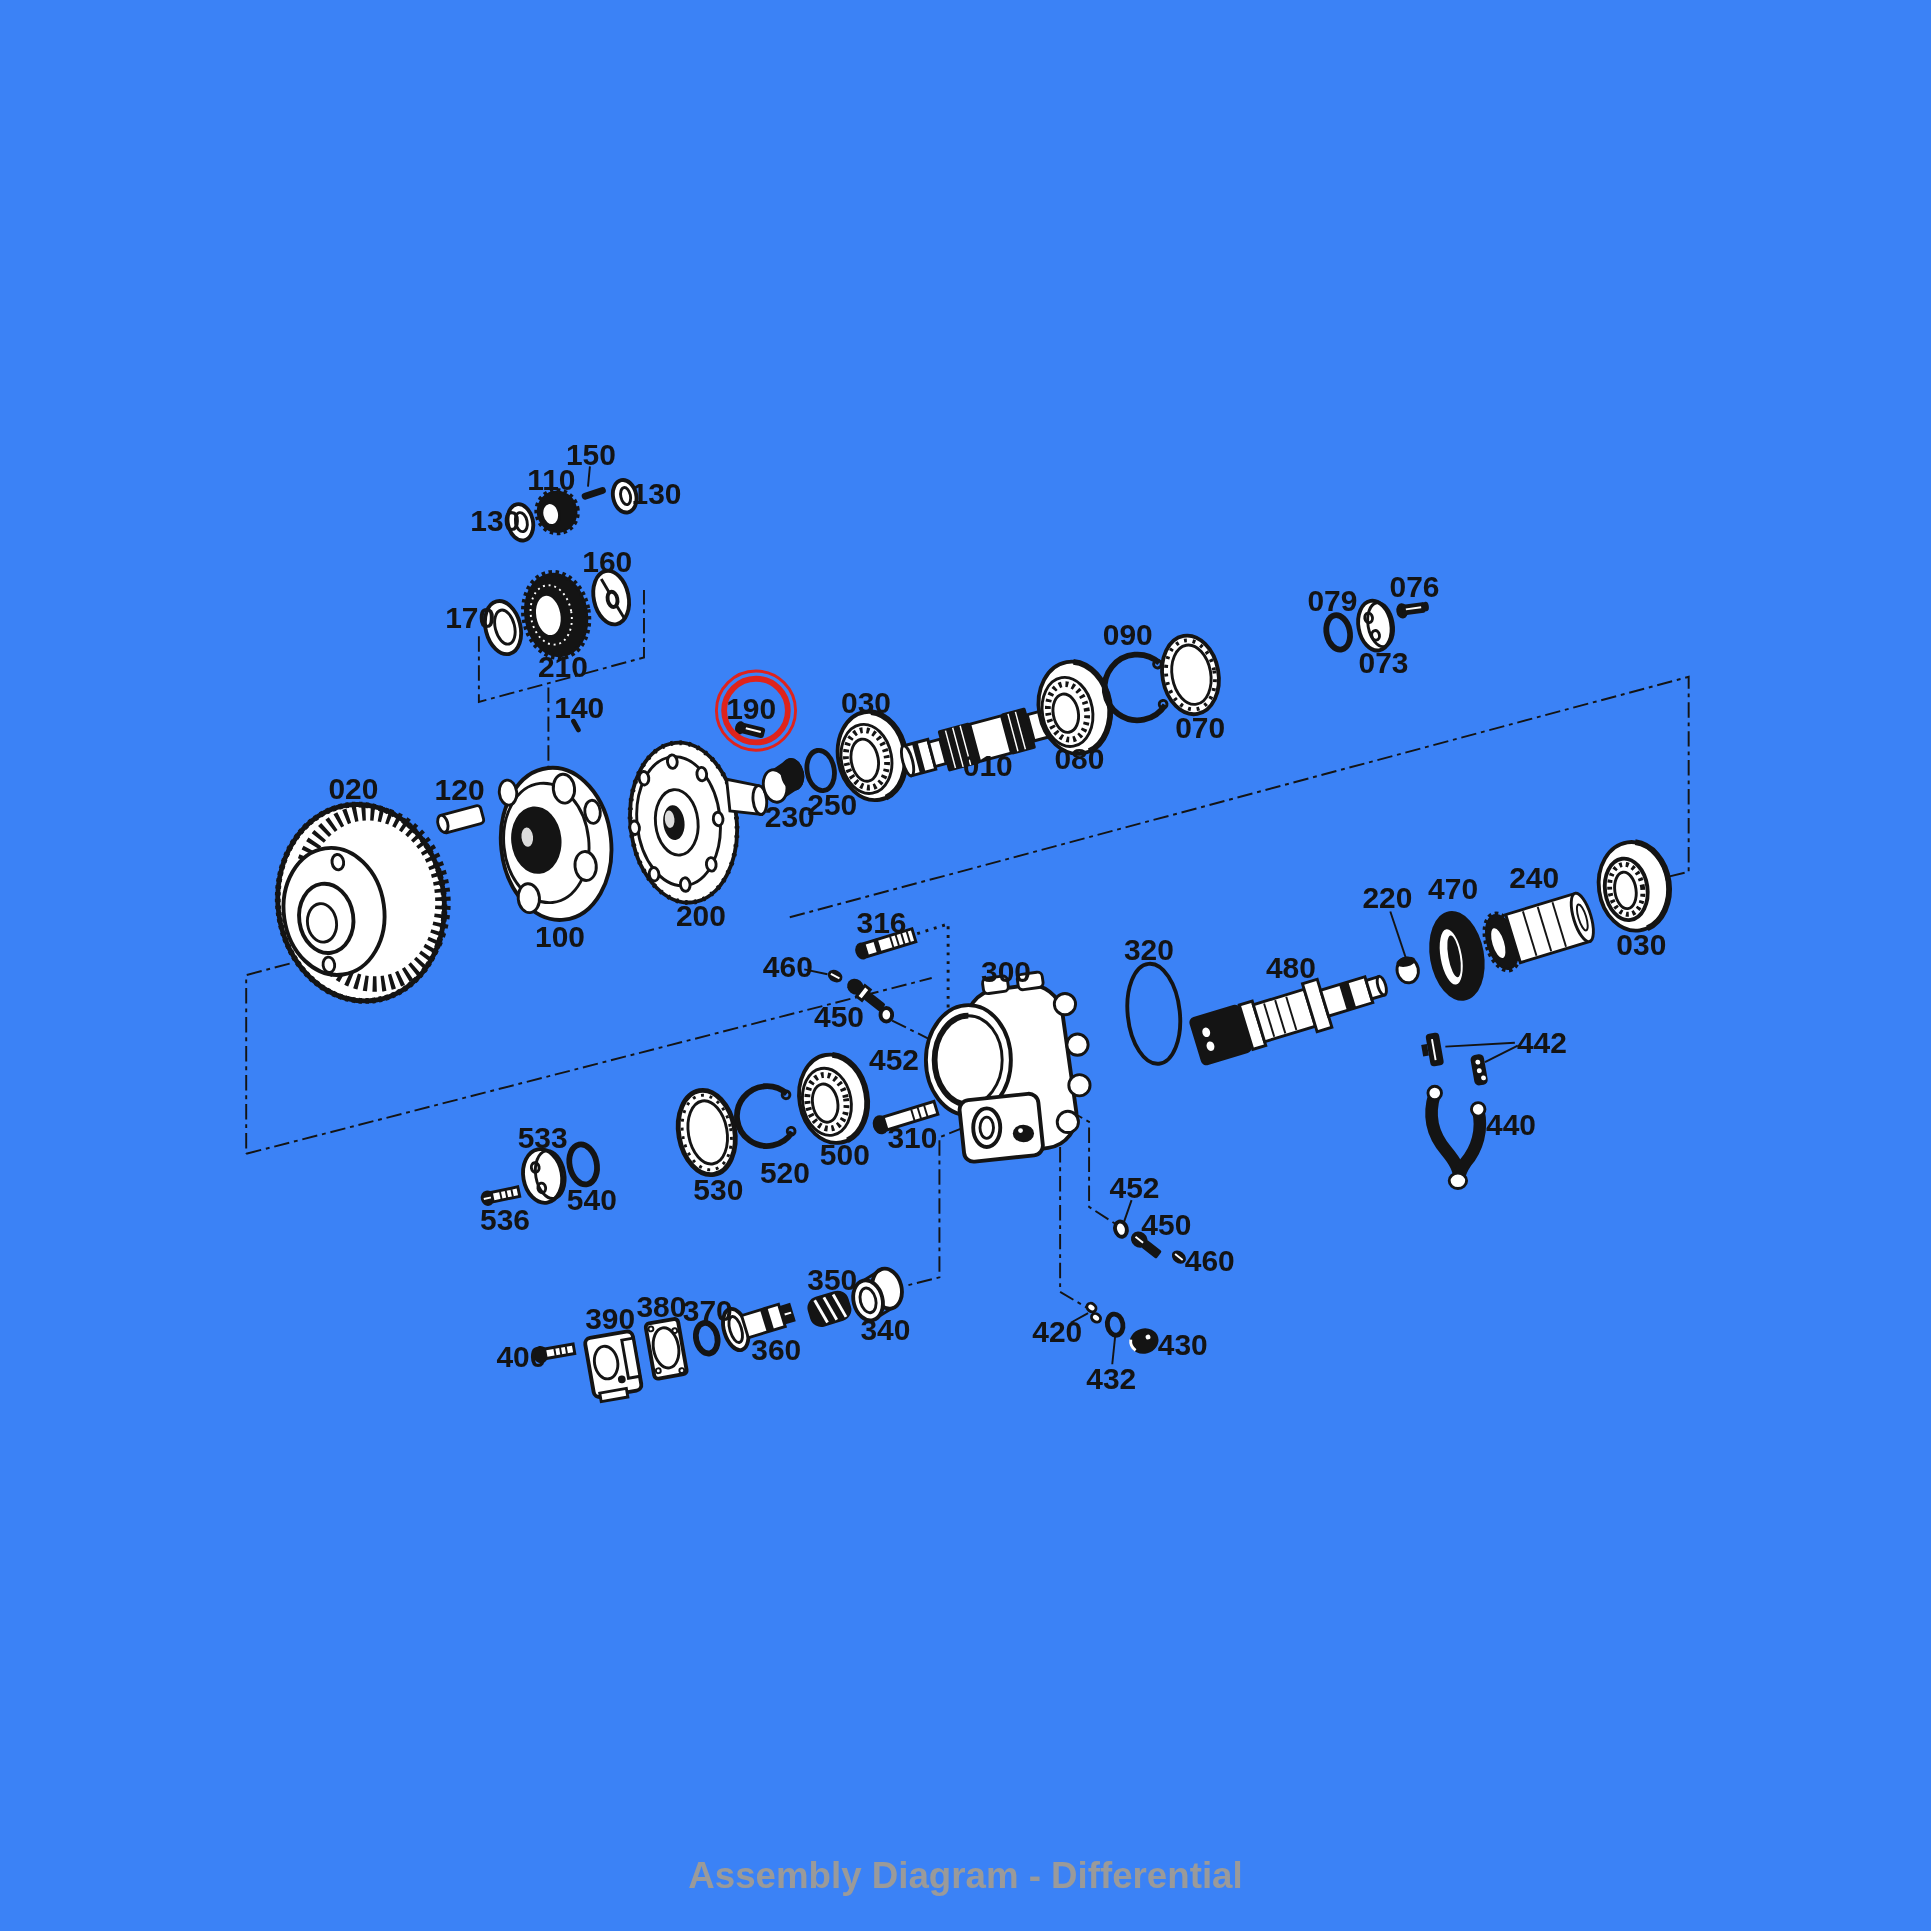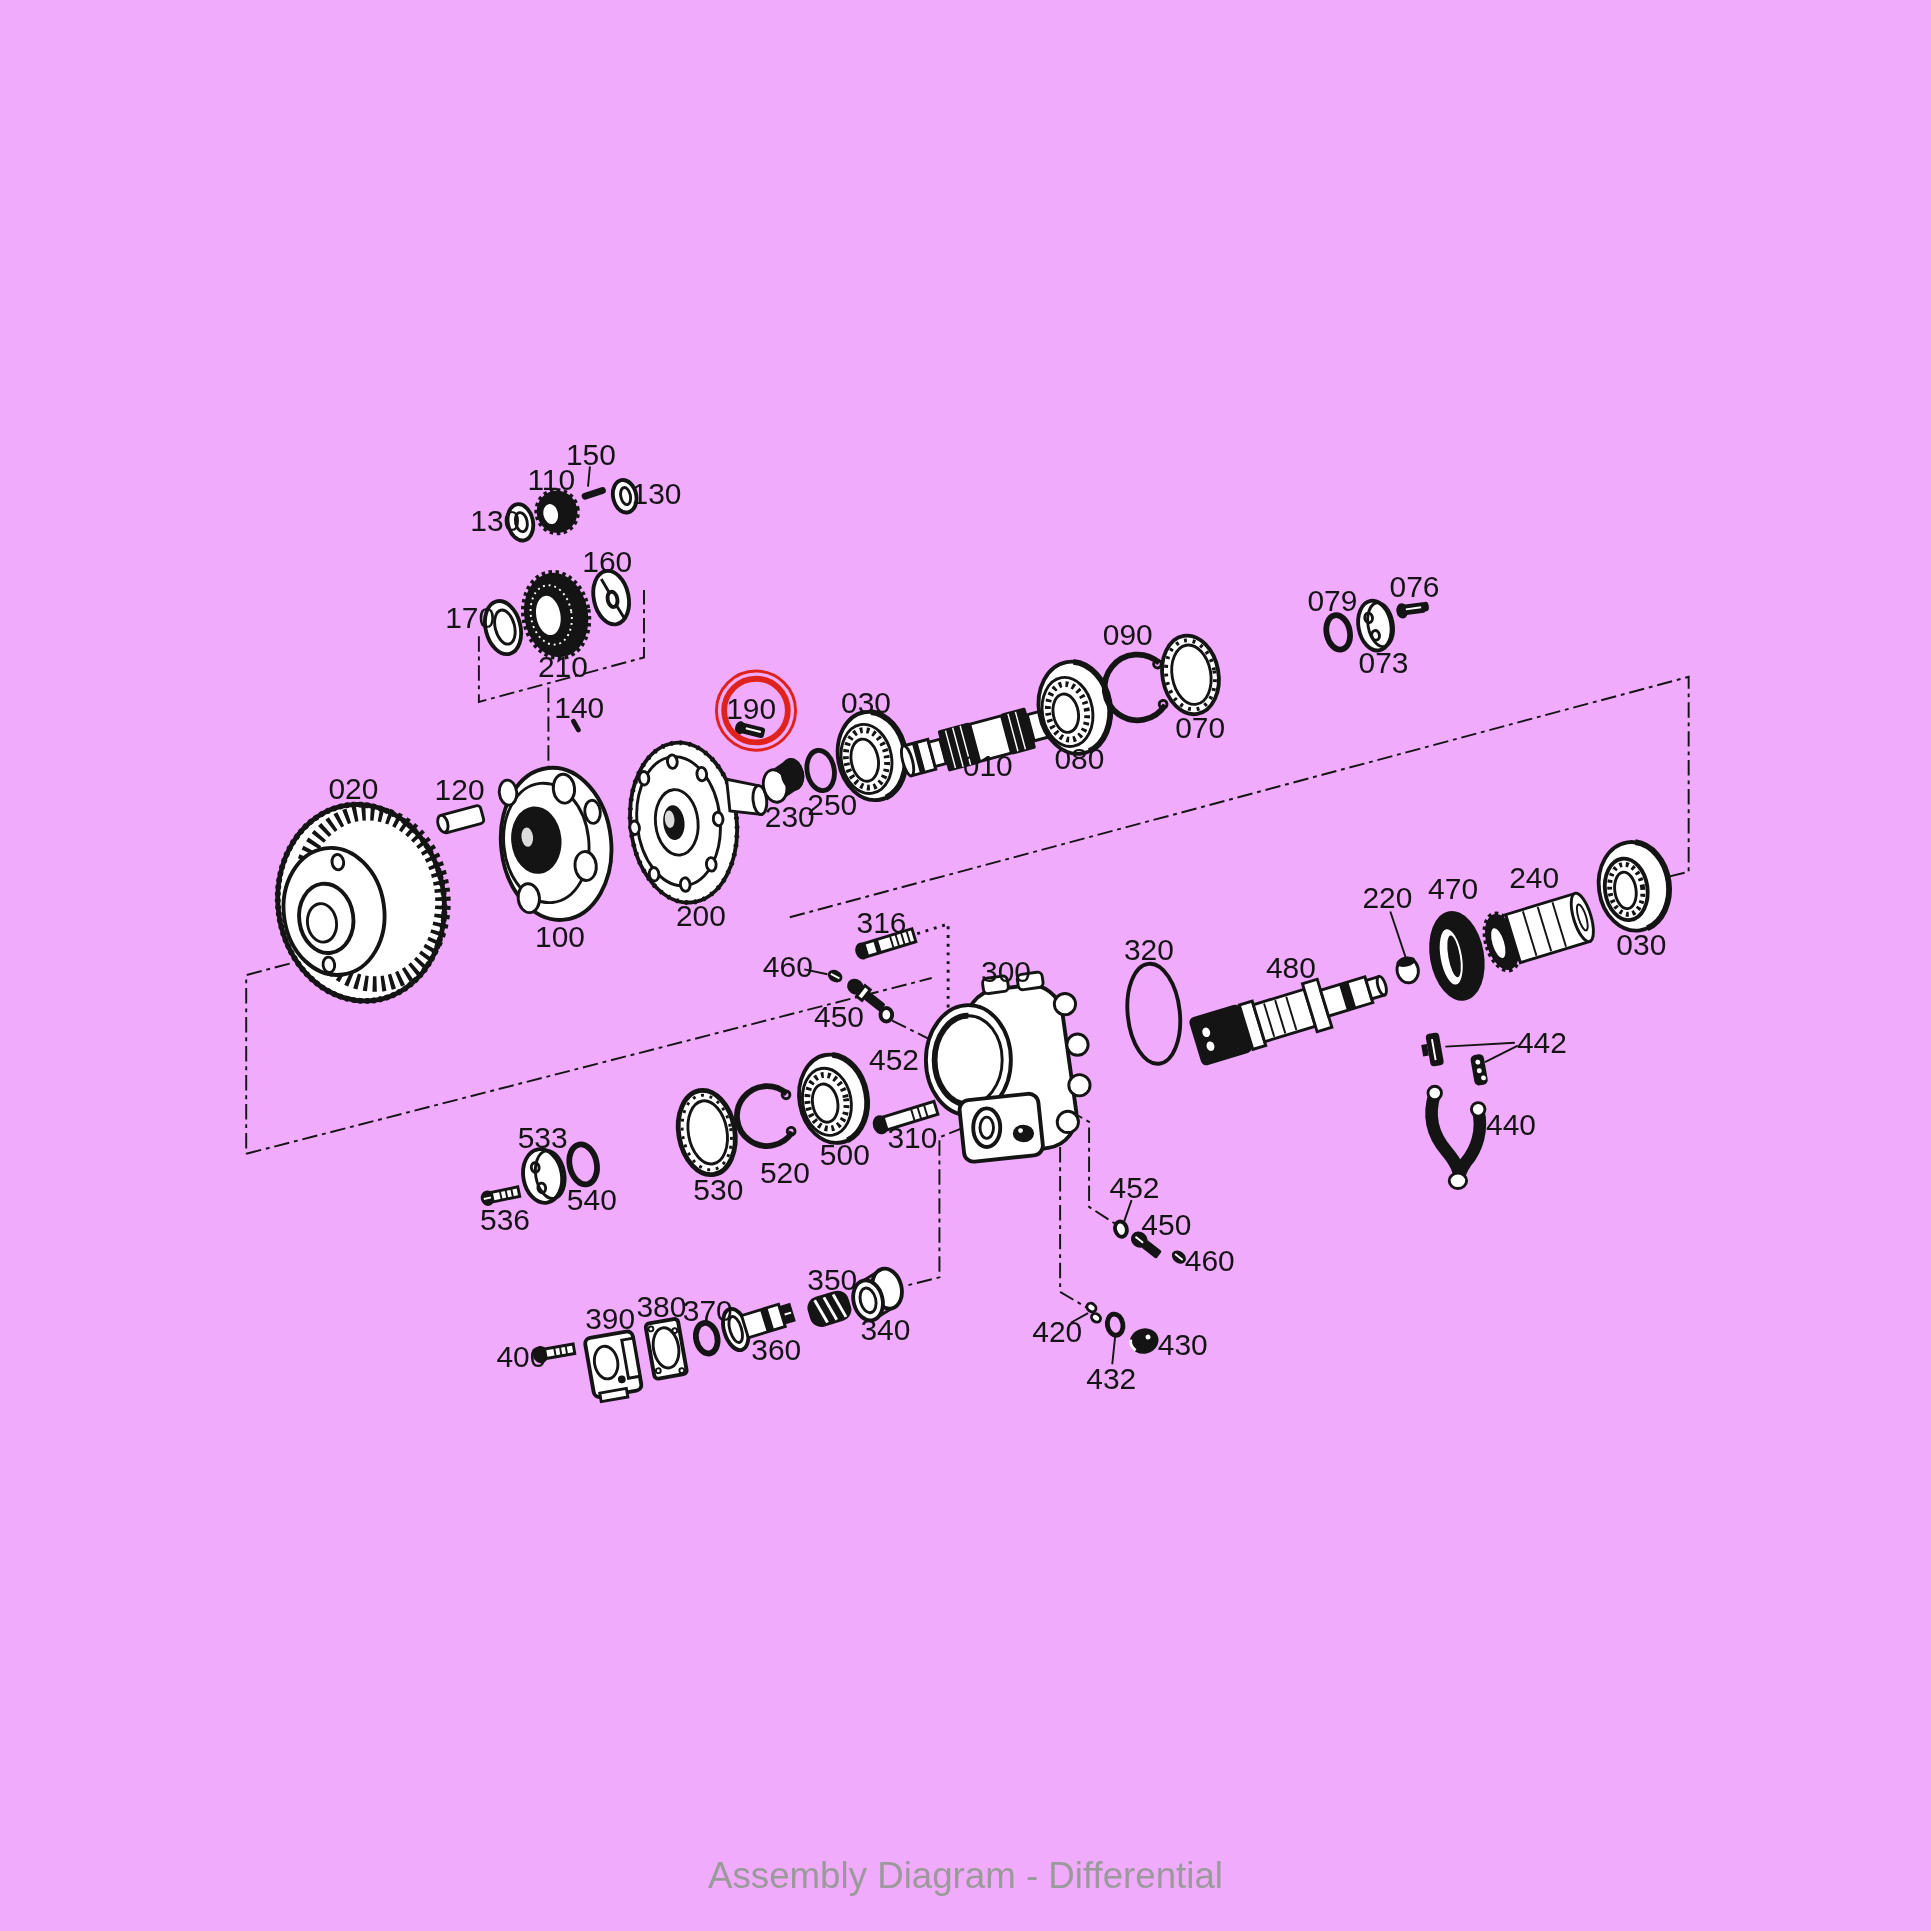--- a/index.html
+++ b/index.html
@@ -1,16 +1,16 @@
 <!DOCTYPE html>
 <html><head>
 <meta charset="utf-8">
 <style>
   html,body{margin:0;padding:0;background:#fff;}
-  #stage{position:relative;width:1931px;height:1931px;background:#f0abfc;overflow:hidden;}
+  #stage{position:relative;width:1931px;height:1931px;background:#3b82f6;overflow:hidden;font-weight:bold;}
   svg{position:absolute;left:0;top:0;}
   .s2{stroke:#141414;stroke-width:2;fill:none}
   .s3{stroke:#141414;stroke-width:3;fill:none}
   .s4{stroke:#141414;stroke-width:4;fill:none}
   .s5{stroke:#141414;stroke-width:5;fill:none}
   .s6{stroke:#141414;stroke-width:6;fill:none}
   .fw{fill:#fff;stroke:#141414}
   .fd{fill:#141414;stroke:none}
   .dash{stroke-dasharray:16 5 4 5}
   .dot{stroke-dasharray:3 6}

